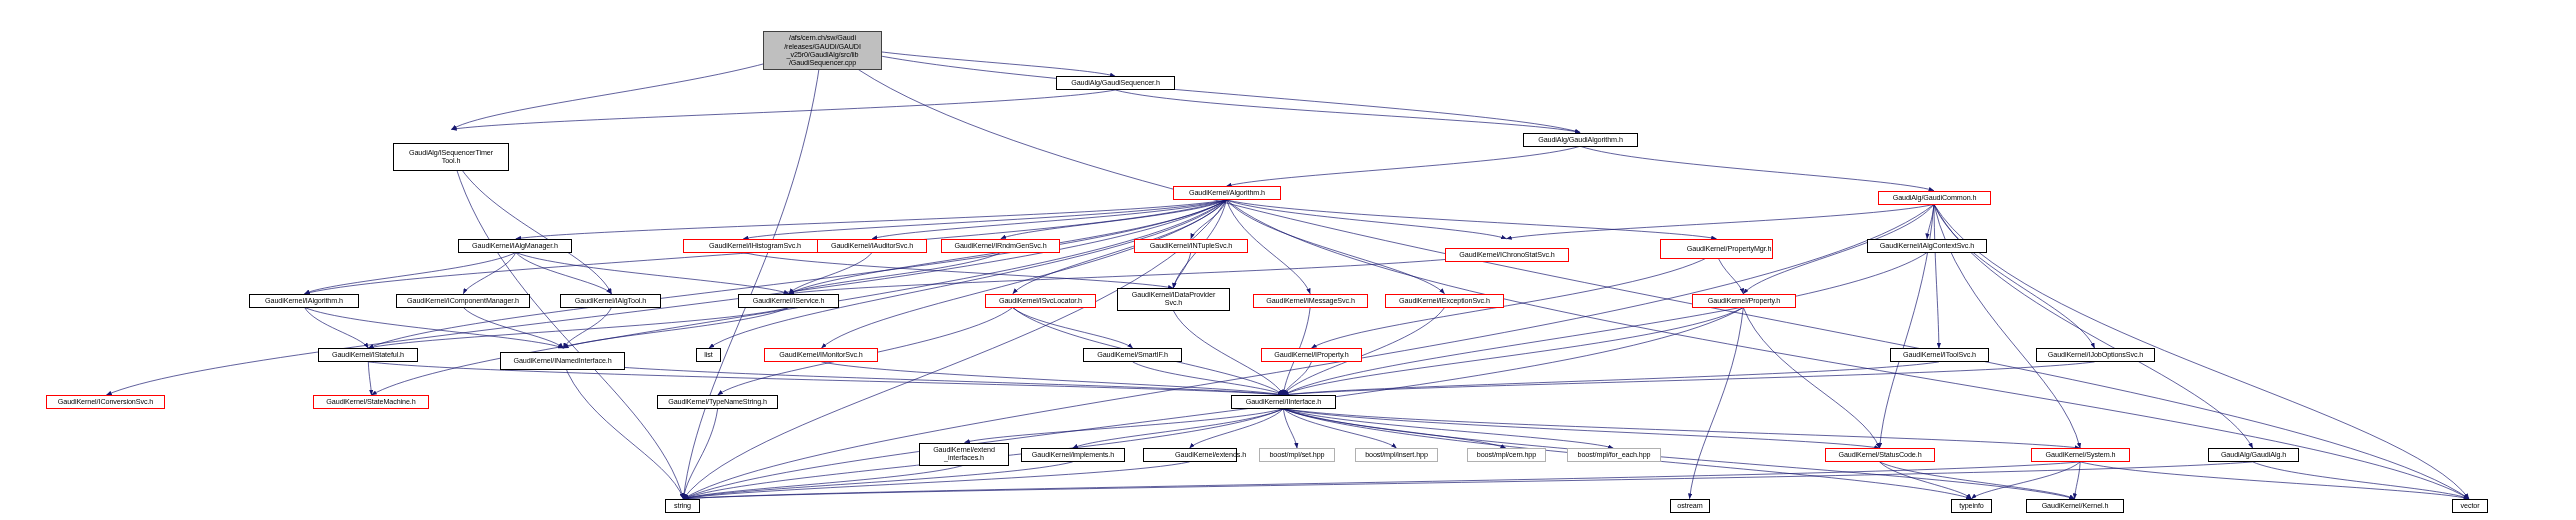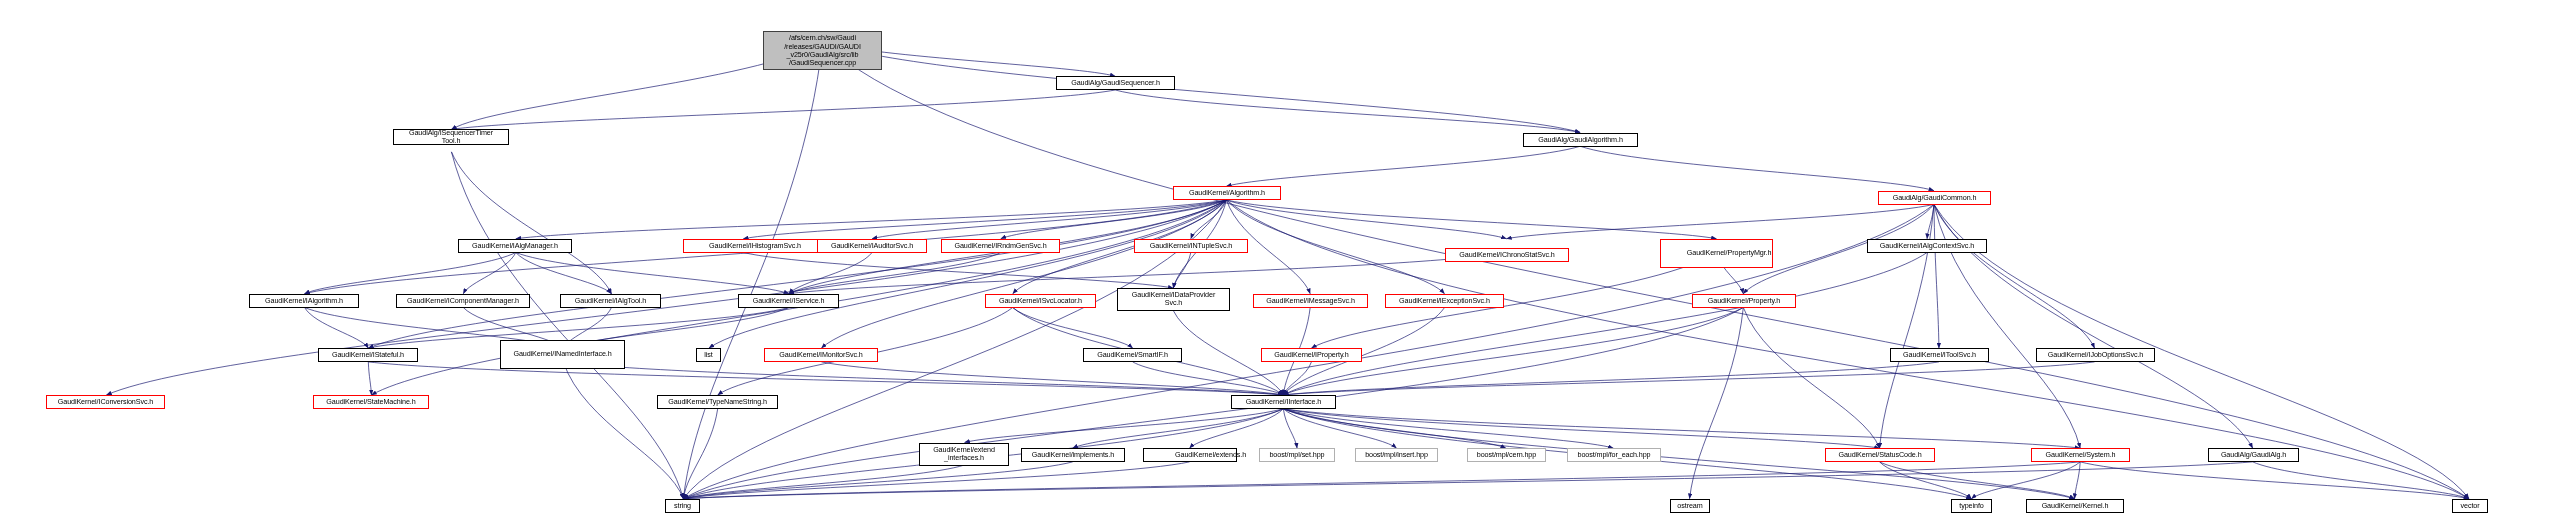--- a/index.html
+++ b/index.html
@@ -169,45 +169,45 @@
         <path d="M1715,739 C1613.24,765.55 1166.76,780.3 1092,798" stroke="#191970" marker-end="url(#arr)"></path>
         <path d="M1902,739 C1777.8,765.55 1189.2,780.3 1092,798" stroke="#191970" marker-end="url(#arr)"></path>
       </g>
   </svg>
   <div id="node-layer">
       <div class="node root" style="left: 763px; top: 3.1px; width: 119px; height: 39px; margin-top: 28px;">/afs/cern.ch/sw/Gaudi
 /releases/GAUDI/GAUDI
 _v25r0/GaudiAlg/src/lib
 /GaudiSequencer.cpp</div>
       <div class="node blackbox" style="left: 1056px; top: 76px; width: 119px; height: 13.8px;">GaudiAlg/GaudiSequencer.h</div>
-      <div class="node blackbox" style="left: 393px; top: 129px; width: 116px; height: 16px;">GaudiAlg/ISequencerTimer
+      <div class="node blackbox" style="left: 393px; top: 143px; width: 116px; height: 28px;">GaudiAlg/ISequencerTimer
 Tool.h</div>
       <div class="node blackbox" style="left: 1523px; top: 133px; width: 115px; height: 13.8px;">GaudiAlg/GaudiAlgorithm.h</div>
       <div class="node redbox" style="left: 1173px; top: 186px; width: 108px; height: 13.8px;">GaudiKernel/Algorithm.h</div>
       <div class="node redbox" style="left: 1878px; top: 191px; width: 113px; height: 13.8px;">GaudiAlg/GaudiCommon.h</div>
       <div class="node blackbox" style="left: 458px; top: 239px; width: 114px; height: 13.8px;">GaudiKernel/IAlgManager.h</div>
       <div class="node redbox" style="left: 683px; top: 239px; width: 144px; height: 13.8px;">GaudiKernel/IHistogramSvc.h</div>
       <div class="node redbox" style="left: 817px; top: 239px; width: 110px; height: 13.8px;">GaudiKernel/IAuditorSvc.h</div>
       <div class="node redbox" style="left: 941px; top: 239px; width: 119px; height: 13.8px;">GaudiKernel/IRndmGenSvc.h</div>
       <div class="node redbox" style="left: 1134px; top: 239px; width: 114px; height: 13.8px;">GaudiKernel/INTupleSvc.h</div>
       <div class="node redbox" style="left: 1445px; top: 248px; width: 124px; height: 13.8px;">GaudiKernel/IChronoStatSvc.h</div>
-      <div class="node redbox" style="left: 1660px; top: 239px; width: 113px; height: 29px; padding-left: 27px;">GaudiKernel/PropertyMgr.h</div>
+      <div class="node redbox" style="left: 1660px; top: 239px; width: 113px; height: 20px; padding-left: 27px;">GaudiKernel/PropertyMgr.h</div>
       <div class="node blackbox" style="left: 1867px; top: 239px; width: 120px; height: 13.8px;">GaudiKernel/IAlgContextSvc.h</div>
       <div class="node blackbox" style="left: 249px; top: 294px; width: 110px; height: 13.8px;">GaudiKernel/IAlgorithm.h</div>
       <div class="node blackbox" style="left: 396px; top: 294px; width: 134px; height: 13.8px;">GaudiKernel/IComponentManager.h</div>
       <div class="node blackbox" style="left: 560px; top: 294px; width: 101px; height: 13.8px;">GaudiKernel/IAlgTool.h</div>
       <div class="node blackbox" style="left: 738px; top: 294px; width: 101px; height: 13.8px;">GaudiKernel/IService.h</div>
       <div class="node redbox" style="left: 957px; top: 294px; width: 111px; height: 13.8px; margin-left: 28px;">GaudiKernel/ISvcLocator.h</div>
       <div class="node blackbox" style="left: 1117px; top: 288px; width: 113px; height: 22.5px;">GaudiKernel/IDataProvider
 Svc.h</div>
       <div class="node redbox" style="left: 1253px; top: 294px; width: 115px; height: 13.8px;">GaudiKernel/IMessageSvc.h</div>
       <div class="node redbox" style="left: 1385px; top: 294px; width: 119px; height: 13.8px;">GaudiKernel/IExceptionSvc.h</div>
       <div class="node redbox" style="left: 1692px; top: 294px; width: 104px; height: 13.8px;">GaudiKernel/Property.h</div>
       <div class="node blackbox" style="left: 318px; top: 348px; width: 100px; height: 13.8px;">GaudiKernel/IStateful.h</div>
-      <div class="node blackbox" style="left: 500px; top: 340px; width: 125px; height: 29px;">GaudiKernel/INamedInterface.h</div>
+      <div class="node blackbox" style="left: 500px; top: 352px; width: 125px; height: 18px;">GaudiKernel/INamedInterface.h</div>
       <div class="node blackbox" style="left: 696px; top: 348px; width: 25px; height: 13.8px;">list</div>
       <div class="node redbox" style="left: 764px; top: 348px; width: 114px; height: 13.8px;">GaudiKernel/IMonitorSvc.h</div>
       <div class="node blackbox" style="left: 1083px; top: 348px; width: 99px; height: 13.8px;">GaudiKernel/SmartIF.h</div>
       <div class="node redbox" style="left: 1261px; top: 348px; width: 101px; height: 13.8px;">GaudiKernel/IProperty.h</div>
       <div class="node blackbox" style="left: 1890px; top: 348px; width: 99px; height: 13.8px;">GaudiKernel/IToolSvc.h</div>
       <div class="node blackbox" style="left: 2036px; top: 348px; width: 119px; height: 13.8px;">GaudiKernel/IJobOptionsSvc.h</div>
       <div class="node redbox" style="left: 46px; top: 395px; width: 119px; height: 13.8px;">GaudiKernel/IConversionSvc.h</div>
       <div class="node redbox" style="left: 313px; top: 395px; width: 116px; height: 13.8px;">GaudiKernel/StateMachine.h</div>
       <div class="node blackbox" style="left: 657px; top: 395px; width: 121px; height: 13.8px;">GaudiKernel/TypeNameString.h</div>
       <div class="node blackbox" style="left: 1231px; top: 395px; width: 105px; height: 13.8px;">GaudiKernel/IInterface.h</div>

